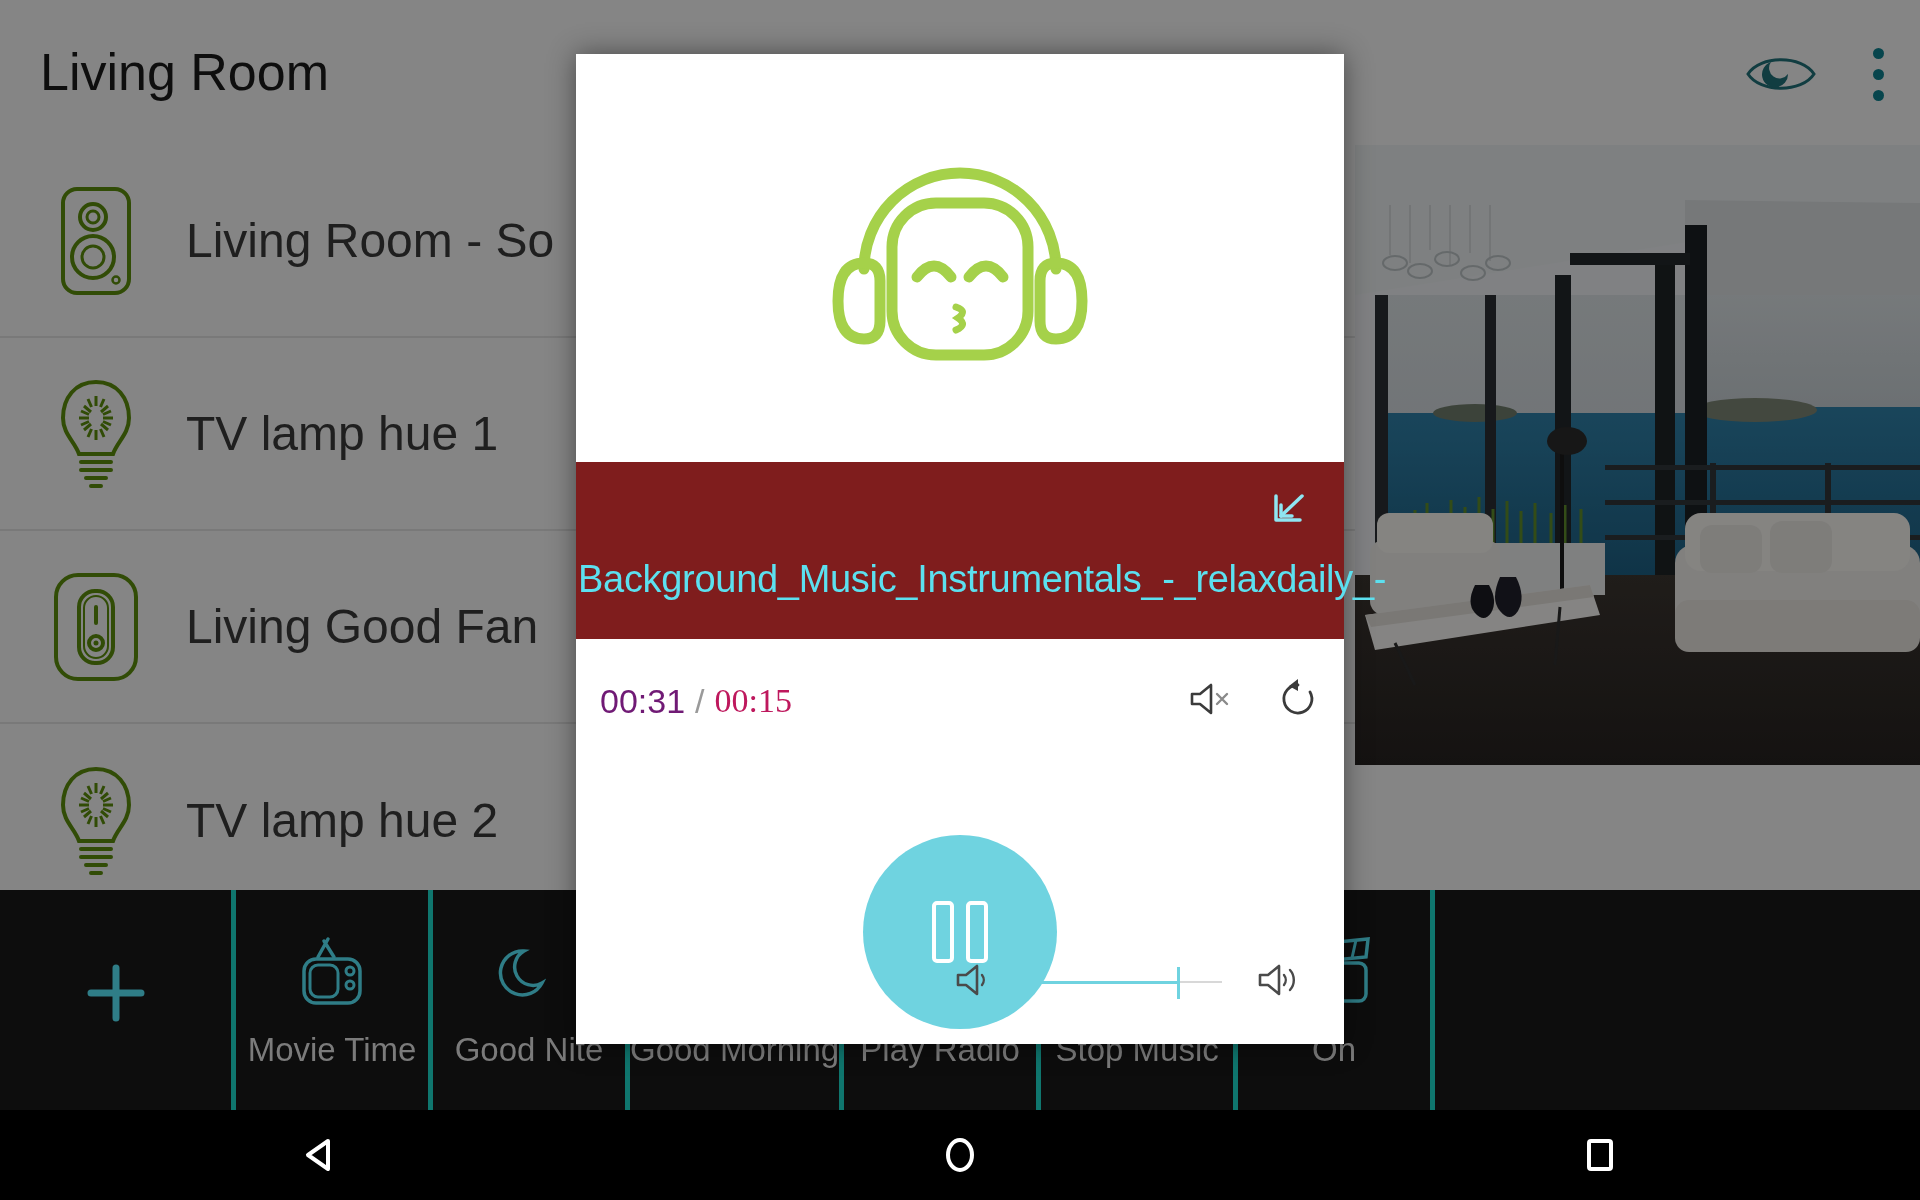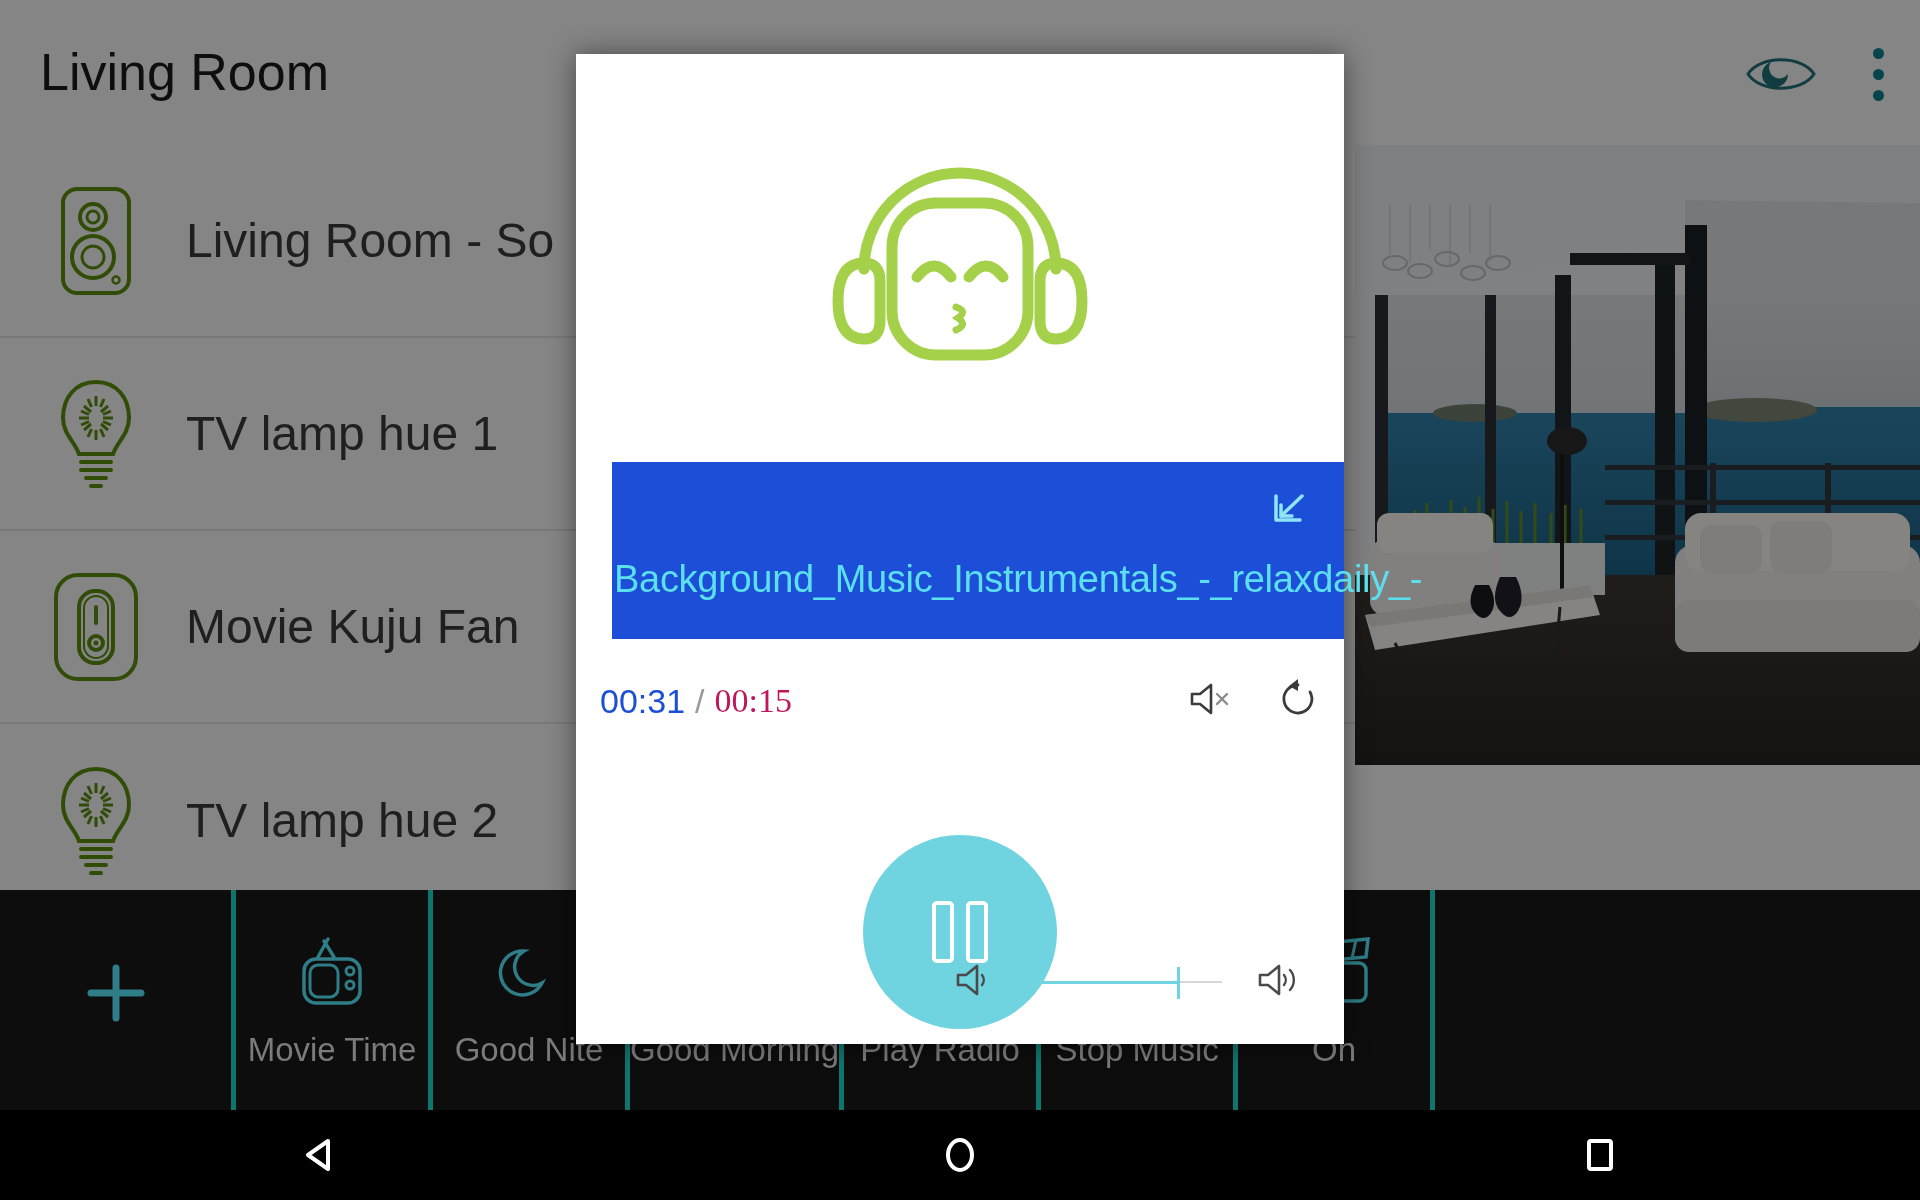--- a/index.html
+++ b/index.html
@@ -96,38 +96,38 @@
     position:absolute; left:576px; top:54px; width:768px; height:990px;
     background:#ffffff; z-index:80;
     box-shadow:0 0 26px rgba(0,0,0,0.45);
     display:flex; flex-direction:column;
   }
   .art-area {
     flex:0 0 408px; background:#fff;
     display:flex; align-items:center; justify-content:center;
   }
   .title-bar {
-    flex:0 0 177px; background:#1d4ed8; position:relative;
-    display:flex; align-items:center;margin-left:36px;
+    flex:0 0 177px; background:#7f1d1d; position:relative;
+    display:flex; align-items:center;
   }
   .track-title {
     position:absolute; left:2px; top:96px;
     font-size:38px; color:#5ce0ef; white-space:nowrap;
     letter-spacing:-0.3px;
   }
   .collapse-btn {
     position:absolute; right:28px; top:20px; width:52px; height:52px;
     display:flex; align-items:center; justify-content:center;
   }
   .ctrl-area { flex:1 1 auto; position:relative; background:#fff; }
   .time-row {
     position:absolute; left:24px; top:38px; right:24px;
     display:flex; align-items:center;
   }
-  .time-cur { font-size:34px; color:#1d4ed8; }
+  .time-cur { font-size:34px; color:#701a75; }
   .time-sep { font-size:34px; color:#9a9a9a; margin:0 10px; }
   .time-tot { font-size:34px; color:#be185d;font-family:Liberation Serif, serif; }
   .time-right { margin-left:auto; display:flex; align-items:center; gap:44px; }
 
   .playpause {
     position:absolute; left:50%; top:196px; transform:translateX(-50%);
     width:194px; height:194px; border-radius:50%;
     background:#6fd3e0; display:flex; align-items:center; justify-content:center;
     border:none; cursor:pointer;
   }
@@ -301,21 +301,21 @@
           <div class="device-ico">
             <svg width="90" height="112" viewBox="0 0 90 112">
               <rect x="5" y="4" width="80" height="104" rx="22" fill="none" stroke="#5a8a0c" stroke-width="4"></rect>
               <rect x="28" y="20" width="34" height="72" rx="16" fill="none" stroke="#5a8a0c" stroke-width="4"></rect>
               <rect x="33" y="25" width="24" height="62" rx="12" fill="none" stroke="#5a8a0c" stroke-width="2"></rect>
               <path d="M45 36 V52" stroke="#5a8a0c" stroke-width="4" stroke-linecap="round"></path>
               <circle cx="45" cy="72" r="7" fill="none" stroke="#5a8a0c" stroke-width="4"></circle>
               <circle cx="45" cy="72" r="2.5" fill="#5a8a0c"></circle>
             </svg>
           </div>
-          <div class="device-label">Movie Kuju Fan</div>
+          <div class="device-label">Living Good Fan</div>
         </div>
 
         <div class="device-row">
           <div class="device-ico">
             <svg width="82" height="116" viewBox="0 0 82 116">
               <path d="M41 6 C20 6 8 22 8 42 C8 58 20 66 24 78 L58 78 C62 66 74 58 74 42 C74 22 62 6 41 6 Z" fill="none" stroke="#5a8a0c" stroke-width="4"></path>
               <g stroke="#5a8a0c" stroke-width="3">
                 <path d="M41 20 V30 M41 54 V64 M24 42 H34 M48 42 H58
                          M29 30 L36 36 M46 48 L53 54 M53 30 L46 36 M36 48 L29 54
                          M33 23 L36.5 31 M45.5 53 L49 61 M26 35 L34 38.5 M48 45.5 L56 49

